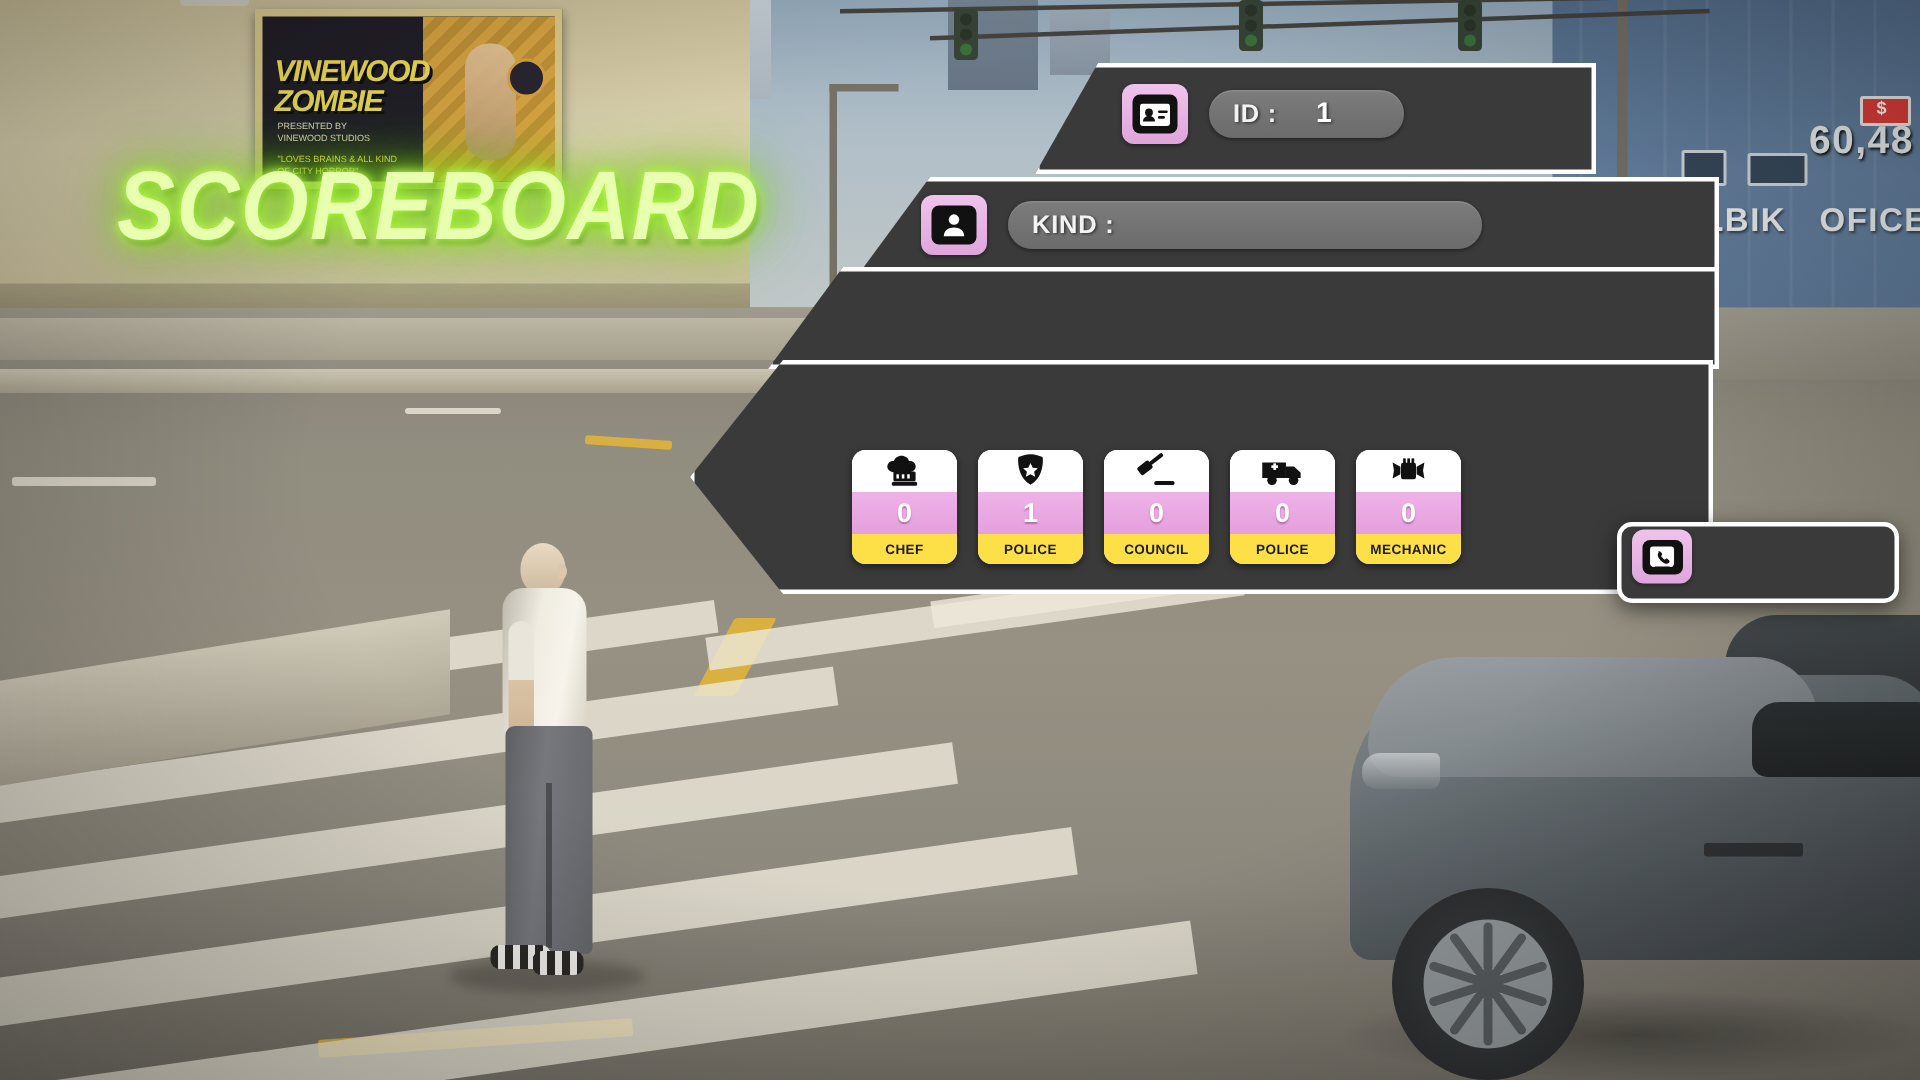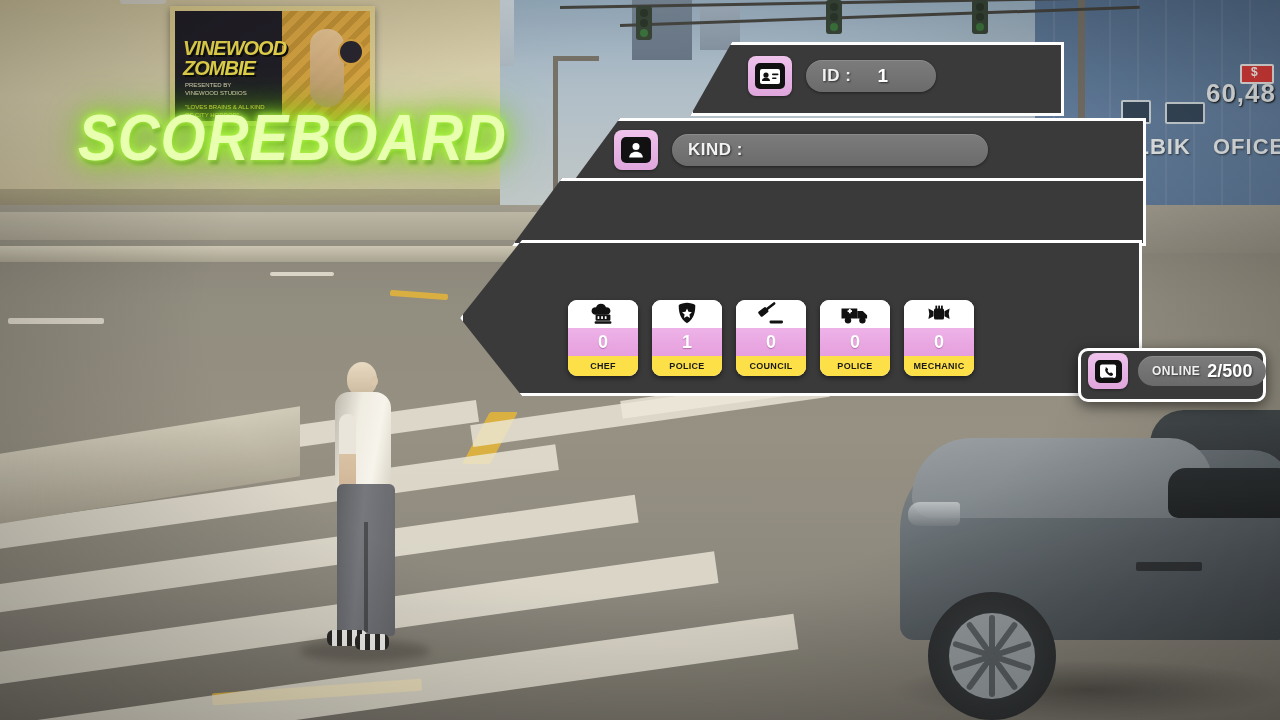--- a/index.html
+++ b/index.html
@@ -519,19 +519,15 @@
     <div class="badge" style="width:40px;height:36px;">
       <span class="glyph" style="width:27px;height:23px;">
         <svg width="19" height="16" viewBox="0 0 20 17" aria-hidden="true">
           <rect x="1" y="1.5" width="17" height="14" rx="2" fill="#fff"></rect>
           <path d="M6.6 5.2c.5-.6 1.3-.6 1.8 0l.9 1c.4.4.4 1 0 1.4l-.5.6c.6 1.1 1.5 2 2.6 2.6l.6-.5c.4-.4 1-.4 1.4 0l1 .9c.6.5.6 1.3 0 1.8-.9.9-2 .9-3.2.3-1.8-.9-3.4-2.5-4.3-4.3-.6-1.2-.6-2.4.3-3.3z" fill="#111"></path>
           <rect x="2.4" y="13.2" width="2" height="2.6" fill="#fff"></rect>
           <rect x="15" y="13.2" width="2" height="2.6" fill="#fff"></rect>
         </svg>
       </span>
     </div>
-    <div class="online-pill">
-      <span class="online-label">ONLINE</span>
-      <span class="online-value">2/500</span>
-    </div>
   </div>
 
 </div>
 
 </body></html>

